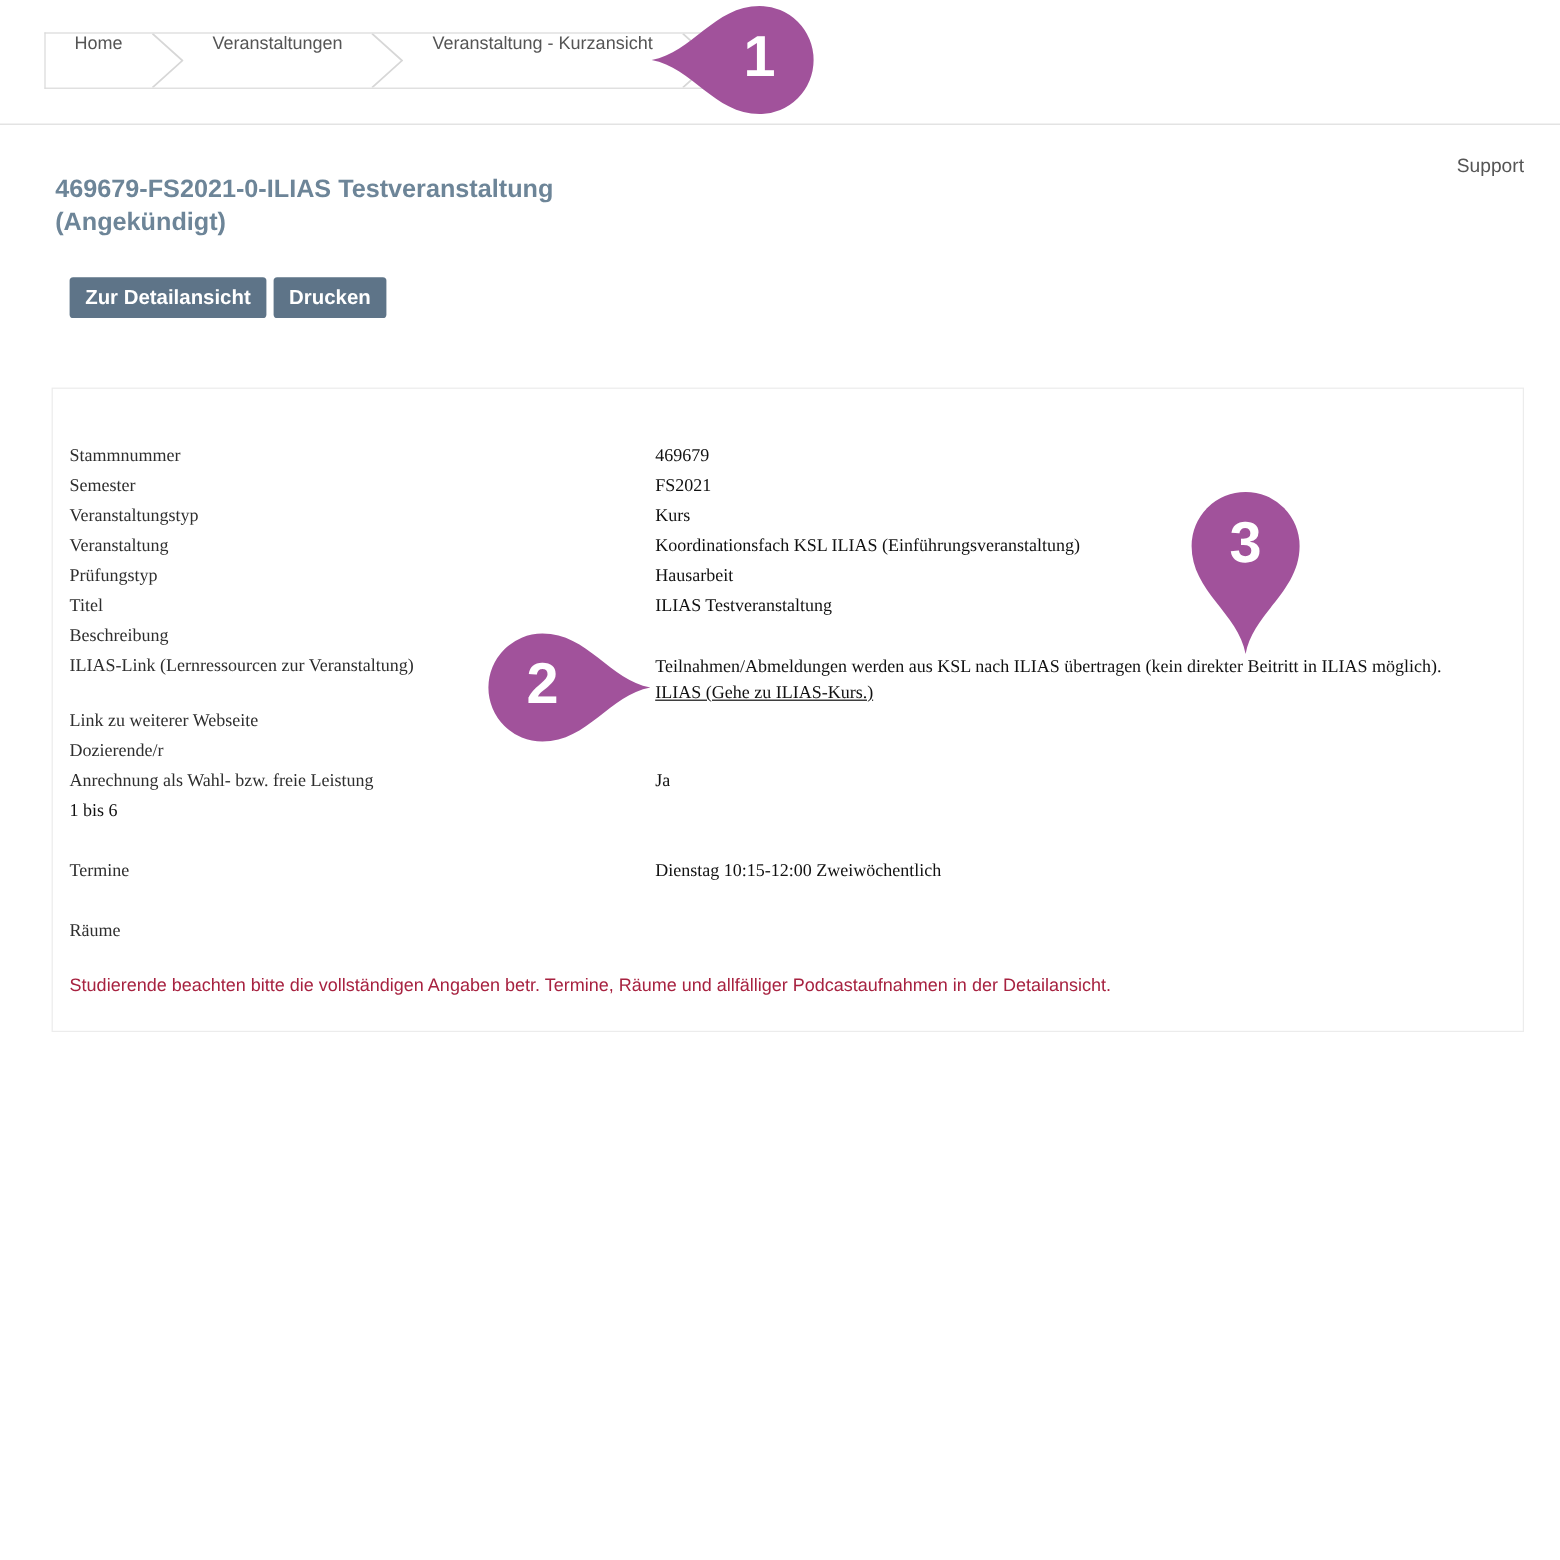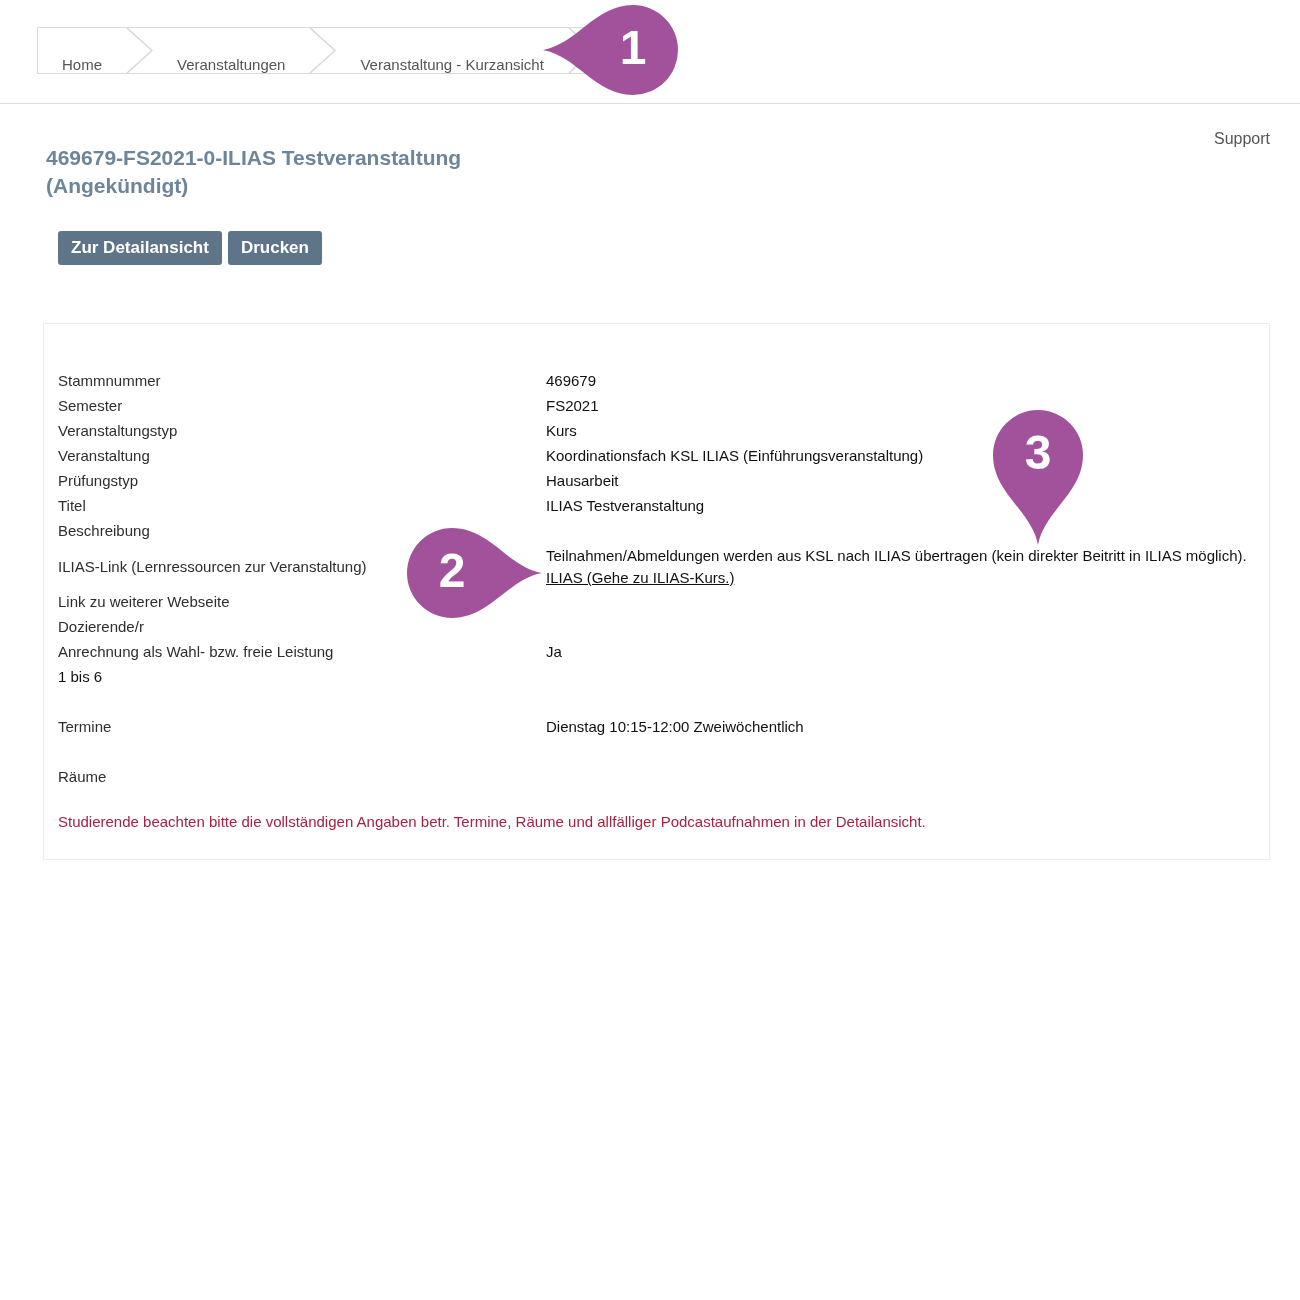--- a/index.html
+++ b/index.html
@@ -3,21 +3,21 @@
 <meta charset="utf-8">
 <style>
   html,body{margin:0;padding:0;background:#fff;}
   .page{
     position:relative;width:1300px;height:1300px;background:#fff;overflow:hidden;
     font-family:"Liberation Sans","DejaVu Sans",sans-serif;color:#222;
   }
   
   .breadcrumb{
     position:absolute;top:27px;left:37px;height:45px;
-    display:inline-flex;align-items:flex-end;
+    display:inline-flex;align-items:flex-start;
     border-top:1px solid #d9d9d9;border-bottom:1px solid #d9d9d9;border-left:1px solid #d9d9d9;
     background:#fff;
   }
   .crumb{
     display:flex;align-items:center;padding:0 24px;
     font-size:15px;color:#555;white-space:nowrap;text-decoration:none;cursor:pointer;
   }
   .crumb.current{cursor:default;}
   .crumb-sep{display:flex;align-items:center;width:27px;}
   .crumb-sep svg{display:block;}
@@ -37,21 +37,21 @@
     background:var(--button-bg);color:#fff;font-weight:bold;font-size:17px;
     padding:7px 13px;border:none;border-radius:3px;cursor:pointer;
     font-family:"Liberation Sans","DejaVu Sans",sans-serif;
   }
   
   .panel{
     position:absolute;top:323px;left:43px;width:1227px;height:537px;
     border:1px solid #ececec;background:#fff;box-sizing:border-box;
     padding:44px 14px 0 14px;
   }
-  .detail-row{display:flex;min-height:25px;align-items:center;}
+  .detail-row{display:flex;min-height:25px;align-items:flex-start;font-family:Liberation Serif, serif;}
   .detail-label{width:488px;flex:0 0 488px;font-size:15px;color:#2e2e2e;line-height:25px;}
   .detail-value{font-size:15px;color:#111;line-height:25px;}
   .detail-row.tall{min-height:46px;}
   .detail-row.tall .detail-value{line-height:22px;padding-top:2px;}
   .spacer-row{height:25px;}
   .ilias-link{color:#111;text-decoration:underline;cursor:pointer;display:inline-block;}
   .footnote{
     margin-top:23px;font-size:15px;color:var(--note-red);line-height:20px;
   }
   

